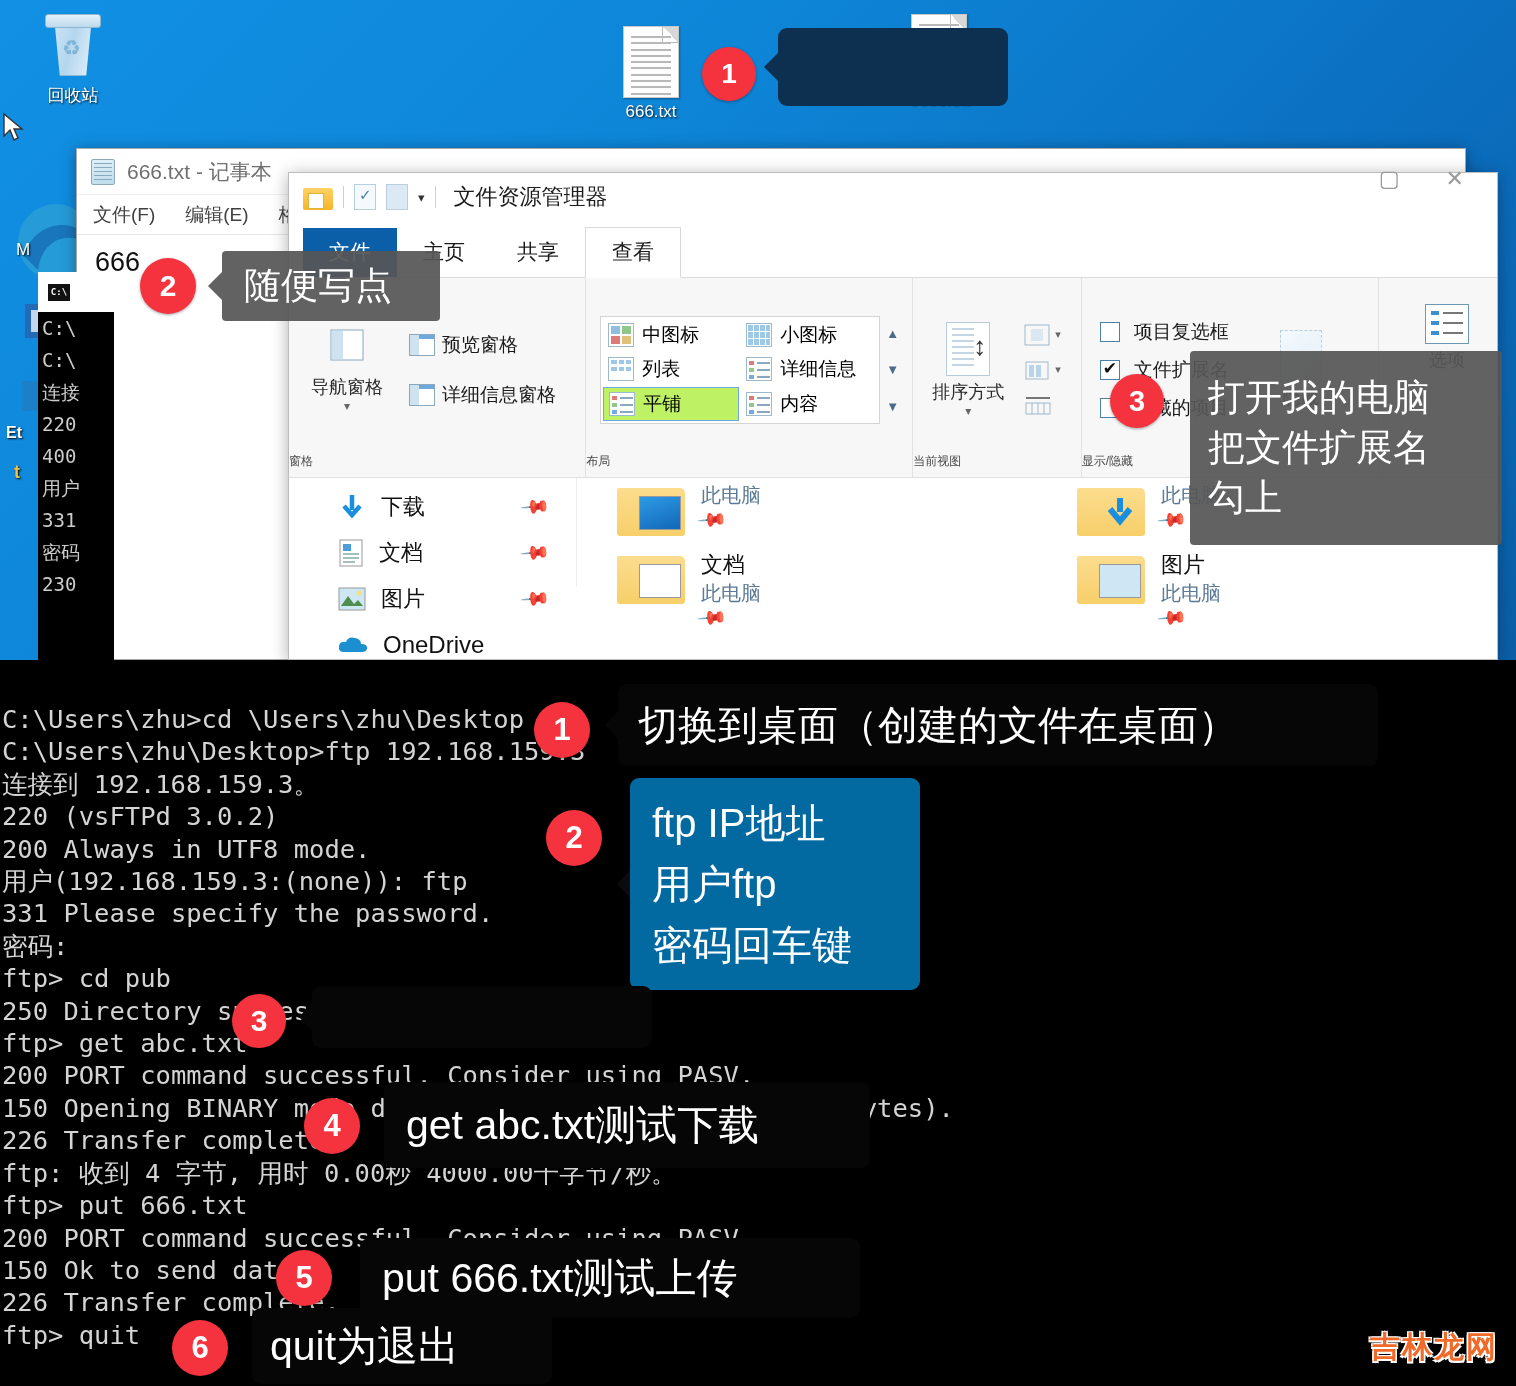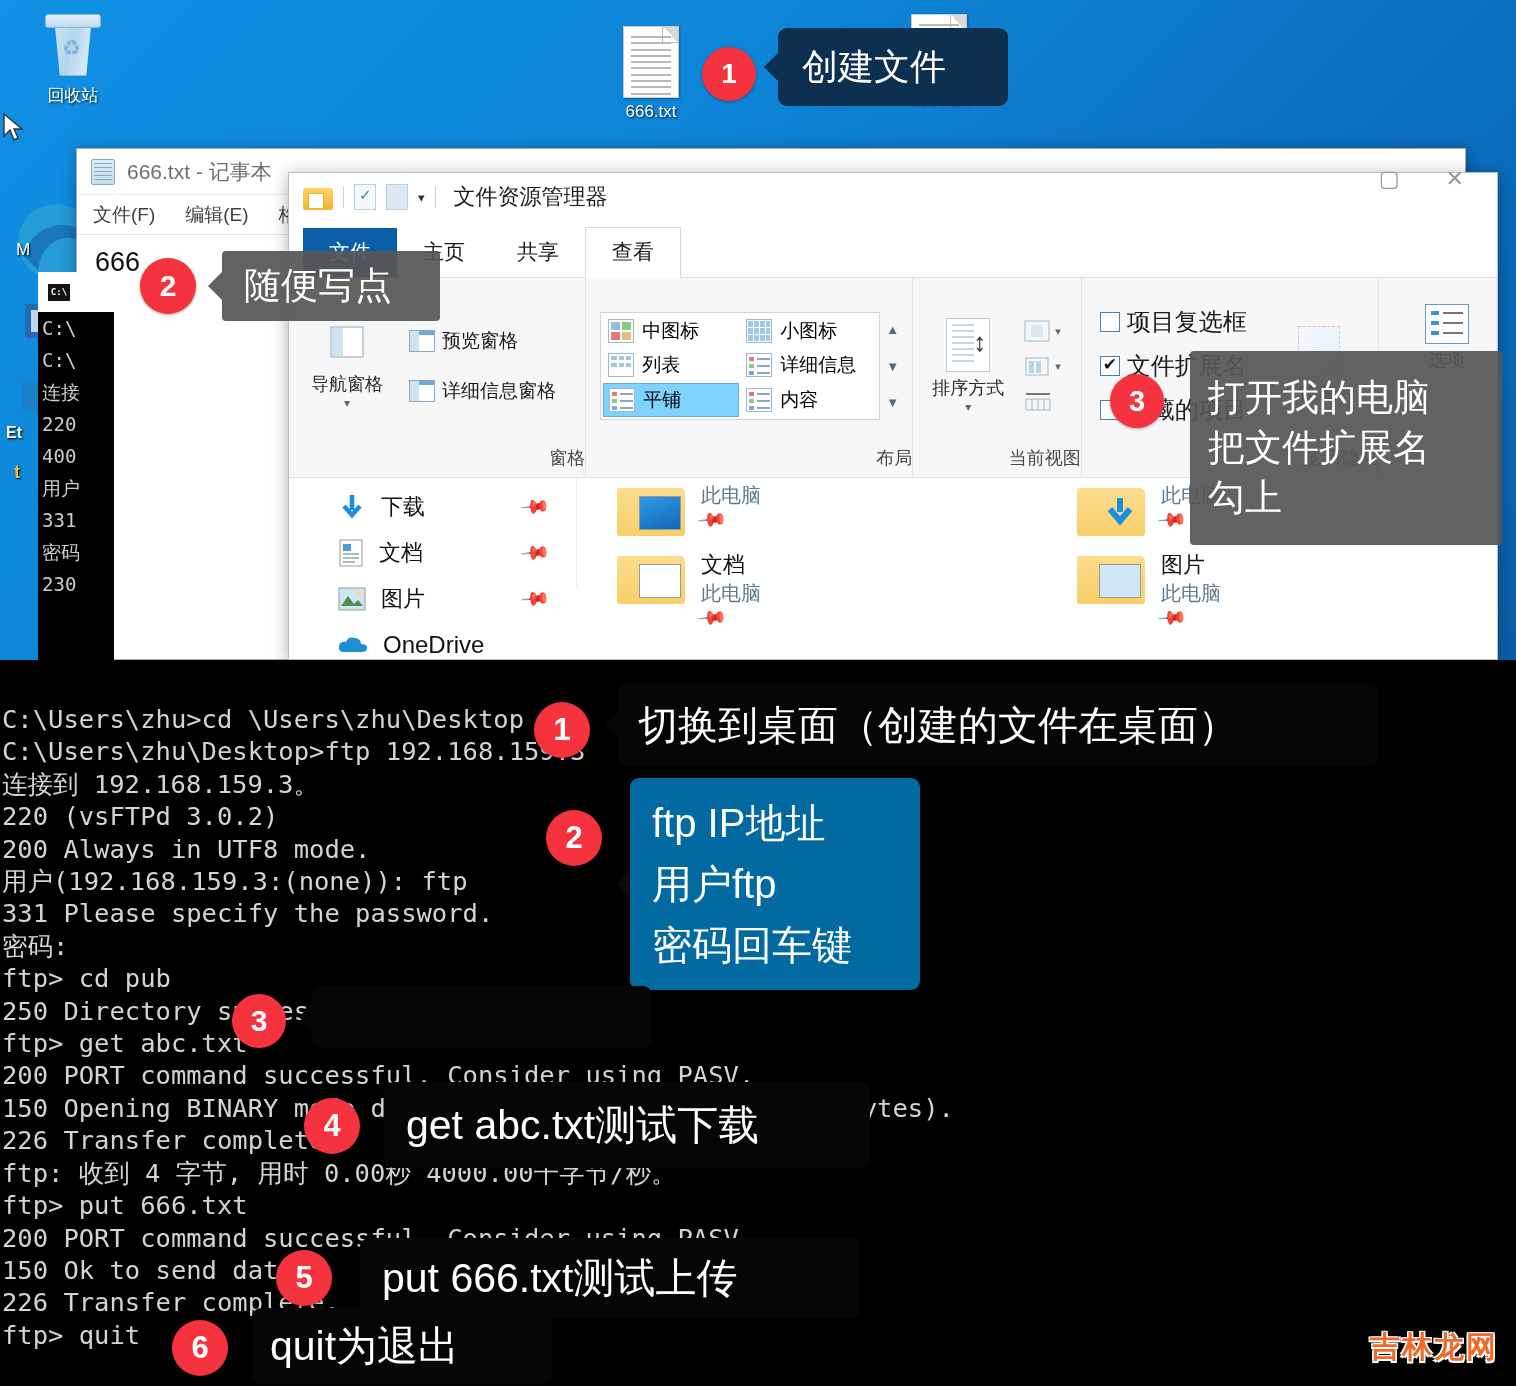--- a/index.html
+++ b/index.html
@@ -137,34 +137,34 @@
   .fx-tabs{height:56px;display:flex;align-items:flex-end;background:#fff;position:relative;}
   .fx-tab{padding:10px 26px 11px;font-size:21px;color:#1b1b1b;}
   .fx-tab.file{background:#0b5ea8;color:#fff;margin-left:14px;}
   .fx-tab.active{border:1px solid #d8d8d8;border-bottom:1px solid #fff;background:#fff;
     position:relative;z-index:3;margin-bottom:-1px;}
 
   .fx-ribbon{border-top:1px solid #dcdcdc;background:#f7f7f7;height:200px;display:flex;}
   .rgroup{display:flex;flex-direction:column;justify-content:space-between;
           border-right:1px solid #e2e2e2;padding:8px 0 4px;}
   .rgroup .gcontent{display:flex;flex:1;align-items:center;}
-  .rgroup .glabel{text-align:right;font-size:18px;color:#4a4a4a;padding-bottom:3px;}
+  .rgroup .glabel{text-align:left;font-size:12px;color:#4a4a4a;padding-bottom:3px;}
 
   .bigbtn{display:flex;flex-direction:column;align-items:center;justify-content:center;
           width:100px;font-size:18px;color:#2b2b2b;}
   .bigbtn .bi{margin-bottom:4px;}
   .smallrow{display:flex;align-items:center;gap:7px;font-size:19px;color:#1b1b1b;
             padding:3px 6px;white-space:nowrap;}
   .layout-grid{display:grid;grid-template-columns:136px 136px;gap:2px;border:1px solid #d4d4d4;
                background:#fff;padding:2px;}
   .layout-cell{display:flex;align-items:center;gap:8px;font-size:19px;padding:3px 5px;white-space:nowrap;}
-  .layout-cell.sel{background:#7dd3fc;border:1px solid #6fa8dc;}
+  .layout-cell.sel{background:#bef264;border:1px solid #6fa8dc;}
   .spin{display:flex;flex-direction:column;justify-content:space-between;height:92px;
         padding:2px 6px;color:#4a6b8a;font-size:13px;}
-  .cb{display:flex;align-items:center;gap:7px;font-size:24px;color:#1b1b1b;white-space:nowrap;padding:3px 0;}
+  .cb{display:flex;align-items:center;gap:14px;font-size:19px;color:#1b1b1b;white-space:nowrap;padding:3px 0;}
   .cbbox{width:20px;height:20px;border:1.4px solid #4a7fa8;background:#fff;position:relative;}
   .cbbox.on::after{content:"✔";position:absolute;left:2px;top:-3px;font-size:17px;color:#111;}
 
   
   .ico-tiles{width:26px;height:24px;display:grid;grid-template-columns:1fr 1fr;gap:2px;
              border:1px solid #9fb8cc;padding:2px;background:#fff;}
   .ico-tiles i{background:#8fbfe0;}
   .ico-tiles i:nth-child(2){background:#8ec98a;}
   .ico-tiles i:nth-child(3){background:#e07a7a;}
   .ico-tiles i:nth-child(4){background:#e0c07a;}
@@ -609,21 +609,20 @@
   </div>
 
   <div style="position:absolute;right:52px;top:166px;display:flex;gap:46px;z-index:30;color:#9a9a9a;font-size:22px;">
     <span>▢</span>
     <span>✕</span>
   </div>
 
   <div class="badge" style="left:702px;top:47px;width:54px;height:54px;font-size:28px;">1</div>
   <div class="callout cal-dark" style="left:778px;top:28px;width:230px;height:78px;padding-left:24px;">
     <div class="tail" style="left:-14px;border-right:14px solid #0d3050;"></div>
-    <div class="line" style="font-size:36px;">创建文件</div>
   </div>
 
   <div class="badge" style="left:140px;top:258px;width:56px;height:56px;font-size:30px;">2</div>
   <div class="callout cal-gray" style="left:222px;top:251px;width:218px;height:70px;padding-left:22px;">
     <div class="tail" style="left:-14px;border-right:14px solid rgba(86,86,86,.93);"></div>
     <div class="line" style="font-size:37px;">随便写点</div>
   </div>
 
   <div class="badge" style="left:1110px;top:374px;width:54px;height:54px;font-size:29px;">3</div>
   <div class="callout cal-gray" style="left:1190px;top:351px;width:312px;height:194px;padding-left:18px;gap:0;">

